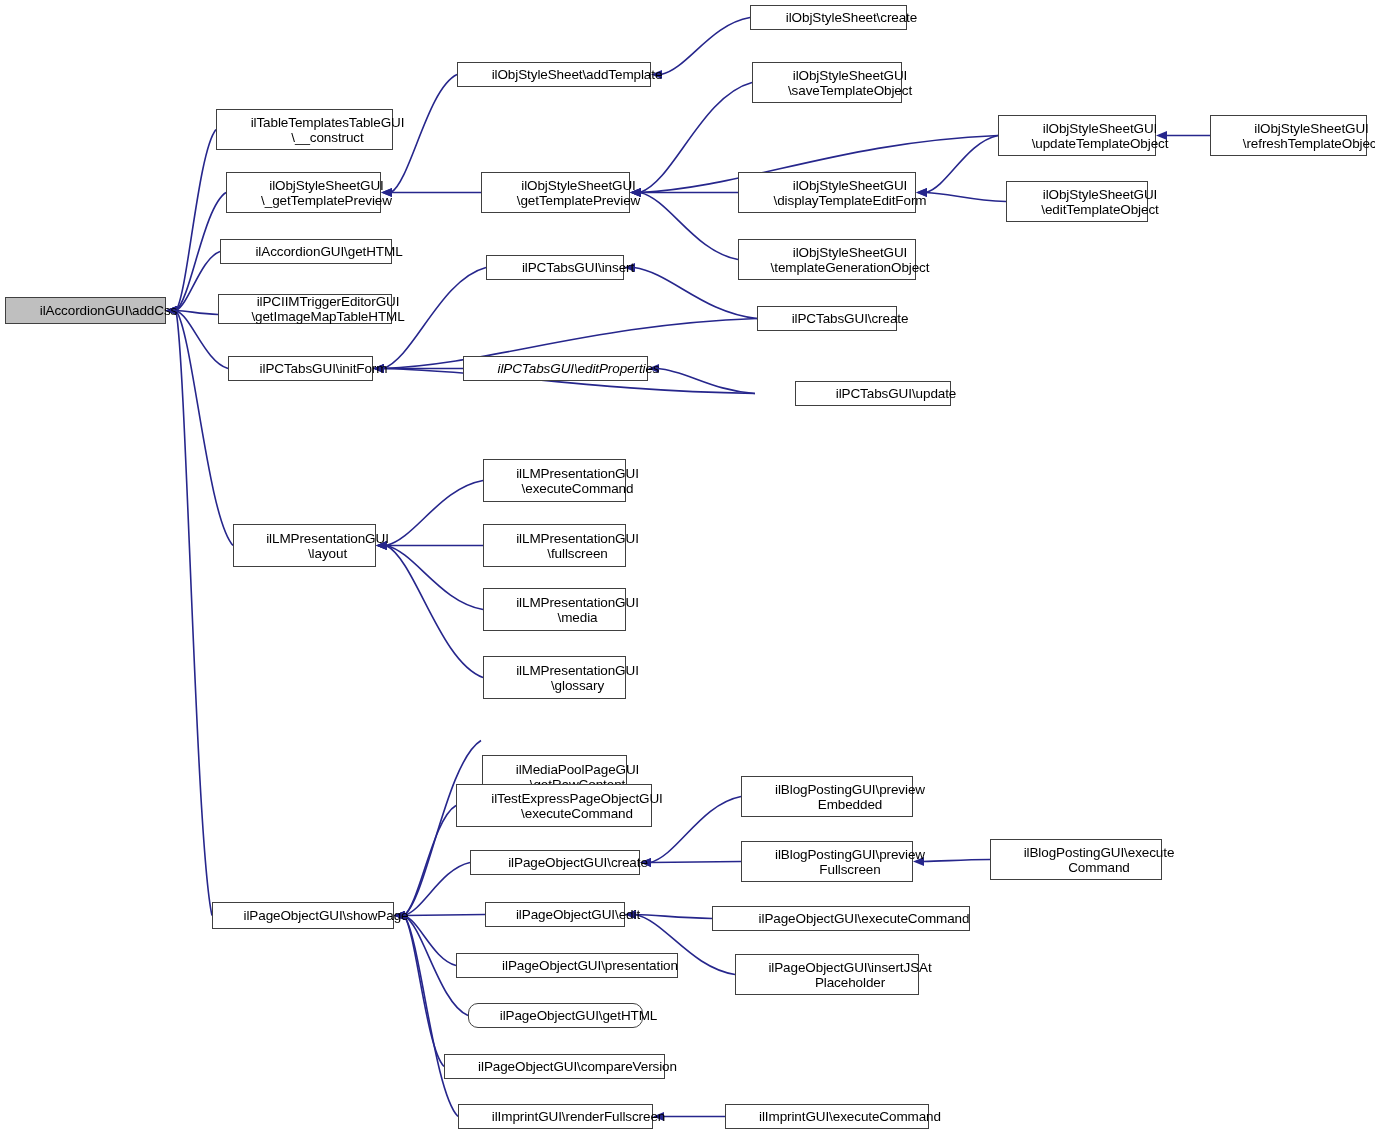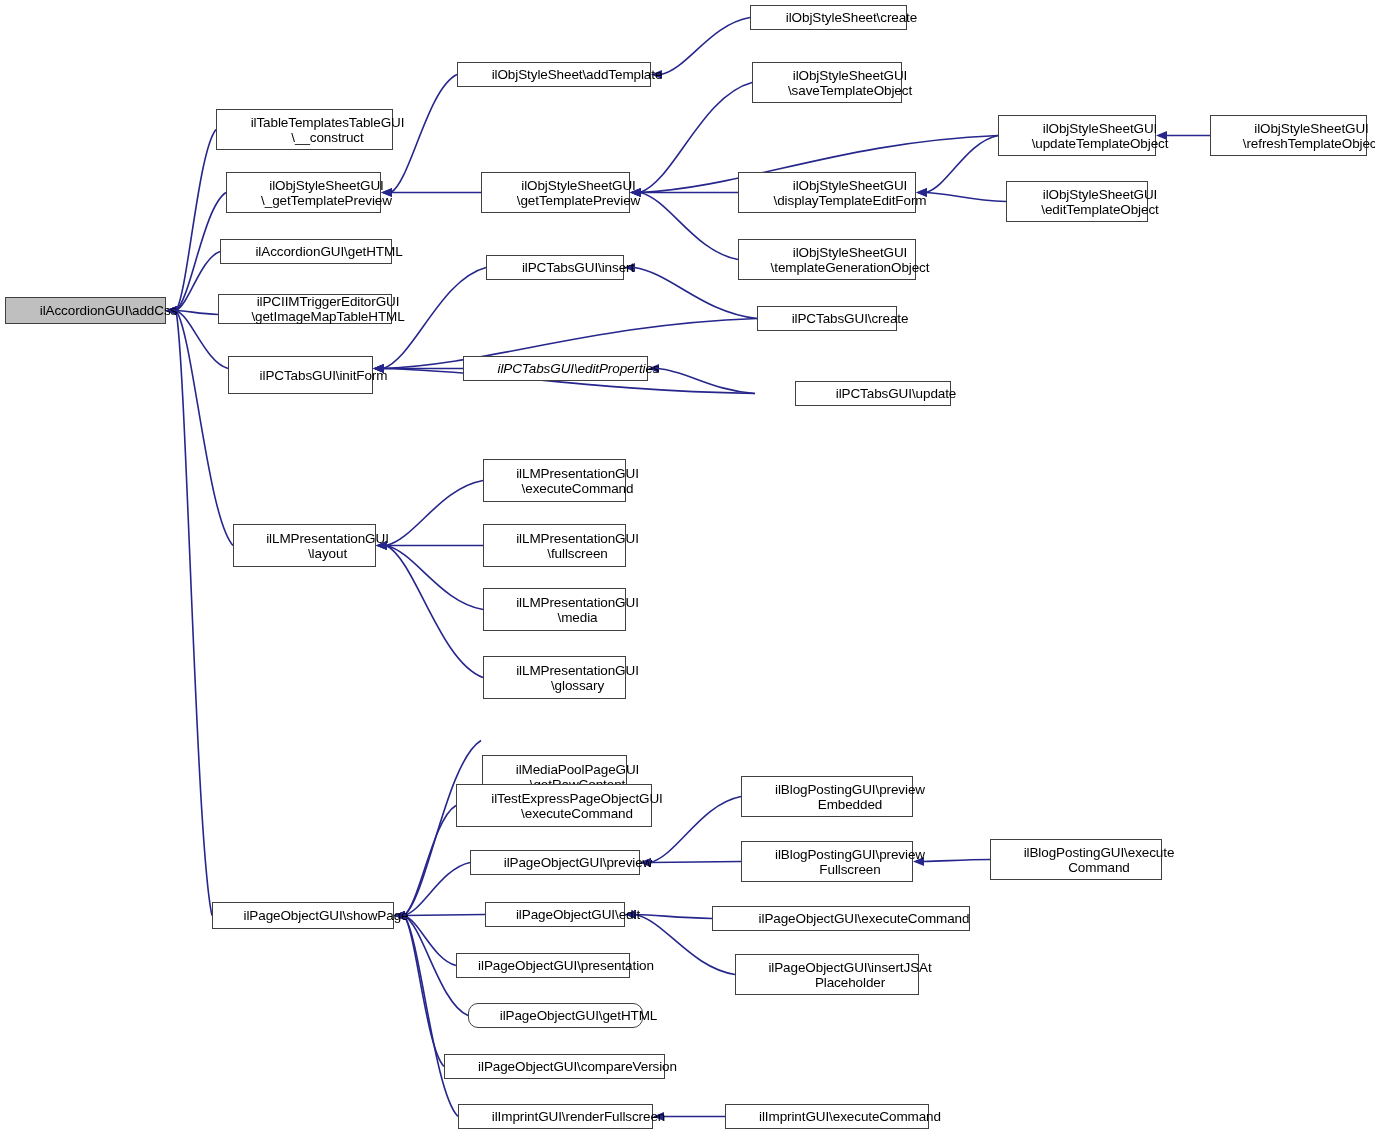--- a/index.html
+++ b/index.html
@@ -140,21 +140,21 @@
       <polygon points="653,1116.5 664,1111.9 664,1121.1" fill="#26268c"></polygon>
     </svg>
 <div class="node highlight" style="left: 5px; top: 297px; width: 161px; height: 27px;"><span class="nlabel">ilAccordionGUI\addCss</span></div>
     <div class="node" style="left: 216px; top: 109px; width: 177px; height: 41px;"><span class="nlabel">ilTableTemplatesTableGUI
 \__construct</span></div>
     <div class="node" style="left: 226px; top: 172px; width: 155px; height: 41px;"><span class="nlabel">ilObjStyleSheetGUI
 \_getTemplatePreview</span></div>
     <div class="node" style="left: 220px; top: 239px; width: 172px; height: 25px;"><span class="nlabel">ilAccordionGUI\getHTML</span></div>
     <div class="node" style="left: 218px; top: 294px; width: 174px; height: 30px;"><span class="nlabel">ilPCIIMTriggerEditorGUI
 \getImageMapTableHTML</span></div>
-    <div class="node" style="left: 228px; top: 356px; width: 145px; height: 38px;"><span class="nlabel">ilPCTabsGUI\initForm</span></div>
+    <div class="node" style="left: 228px; top: 356px; width: 145px; height: 25px;"><span class="nlabel">ilPCTabsGUI\initForm</span></div>
     <div class="node" style="left: 457px; top: 62px; width: 194px; height: 25px;"><span class="nlabel">ilObjStyleSheet\addTemplate</span></div>
     <div class="node" style="left: 481px; top: 172px; width: 149px; height: 41px;"><span class="nlabel">ilObjStyleSheetGUI
 \getTemplatePreview</span></div>
     <div class="node" style="left: 486px; top: 255px; width: 138px; height: 25px;"><span class="nlabel">ilPCTabsGUI\insert</span></div>
     <div class="node" style="left: 463px; top: 356px; width: 185px; height: 25px; font-style: italic;"><span class="nlabel">ilPCTabsGUI\editProperties</span></div>
     <div class="node" style="left: 750px; top: 5px; width: 157px; height: 25px;"><span class="nlabel">ilObjStyleSheet\create</span></div>
     <div class="node" style="left: 752px; top: 62px; width: 150px; height: 41px;"><span class="nlabel">ilObjStyleSheetGUI
 \saveTemplateObject</span></div>
     <div class="node" style="left: 738px; top: 172px; width: 178px; height: 41px;"><span class="nlabel">ilObjStyleSheetGUI
 \displayTemplateEditForm</span></div>
@@ -176,23 +176,23 @@
 \fullscreen</span></div>
     <div class="node" style="left: 483px; top: 588px; width: 143px; height: 43px;"><span class="nlabel">ilLMPresentationGUI
 \media</span></div>
     <div class="node" style="left: 483px; top: 656px; width: 143px; height: 43px;"><span class="nlabel">ilLMPresentationGUI
 \glossary</span></div>
     <div class="node" style="left: 212px; top: 902px; width: 182px; height: 27px;"><span class="nlabel">ilPageObjectGUI\showPage</span></div>
     <div class="node" style="left: 482px; top: 719px; width: 145px; height: 43px; margin-top: 36px;"><span class="nlabel">ilMediaPoolPageGUI
 \getRawContent</span></div>
     <div class="node" style="left: 456px; top: 784px; width: 196px; height: 43px;"><span class="nlabel">ilTestExpressPageObjectGUI
 \executeCommand</span></div>
-    <div class="node" style="left: 470px; top: 850px; width: 170px; height: 25px;"><span class="nlabel">ilPageObjectGUI\preview</span></div>
+    <div class="node" style="left: 470px; top: 850px; width: 170px; height: 25px;"><span class="nlabel">ilPageObjectGUI\create</span></div>
     <div class="node" style="left: 485px; top: 902px; width: 140px; height: 25px;"><span class="nlabel">ilPageObjectGUI\edit</span></div>
-    <div class="node" style="left: 456px; top: 953px; width: 174px; height: 25px;"><span class="nlabel">ilPageObjectGUI\presentation</span></div>
+    <div class="node" style="left: 456px; top: 953px; width: 222px; height: 25px;"><span class="nlabel">ilPageObjectGUI\presentation</span></div>
     <div class="node" style="left: 468px; top: 1003px; width: 175px; height: 25px; border-radius: 10px;"><span class="nlabel">ilPageObjectGUI\getHTML</span></div>
     <div class="node" style="left: 444px; top: 1054px; width: 221px; height: 25px;"><span class="nlabel">ilPageObjectGUI\compareVersion</span></div>
     <div class="node" style="left: 458px; top: 1104px; width: 195px; height: 25px;"><span class="nlabel">ilImprintGUI\renderFullscreen</span></div>
     <div class="node" style="left: 741px; top: 776px; width: 172px; height: 41px;"><span class="nlabel">ilBlogPostingGUI\preview
 Embedded</span></div>
     <div class="node" style="left: 741px; top: 841px; width: 172px; height: 41px;"><span class="nlabel">ilBlogPostingGUI\preview
 Fullscreen</span></div>
     <div class="node" style="left: 712px; top: 906px; width: 258px; height: 25px;"><span class="nlabel">ilPageObjectGUI\executeCommand</span></div>
     <div class="node" style="left: 735px; top: 954px; width: 184px; height: 41px;"><span class="nlabel">ilPageObjectGUI\insertJSAt
 Placeholder</span></div>

